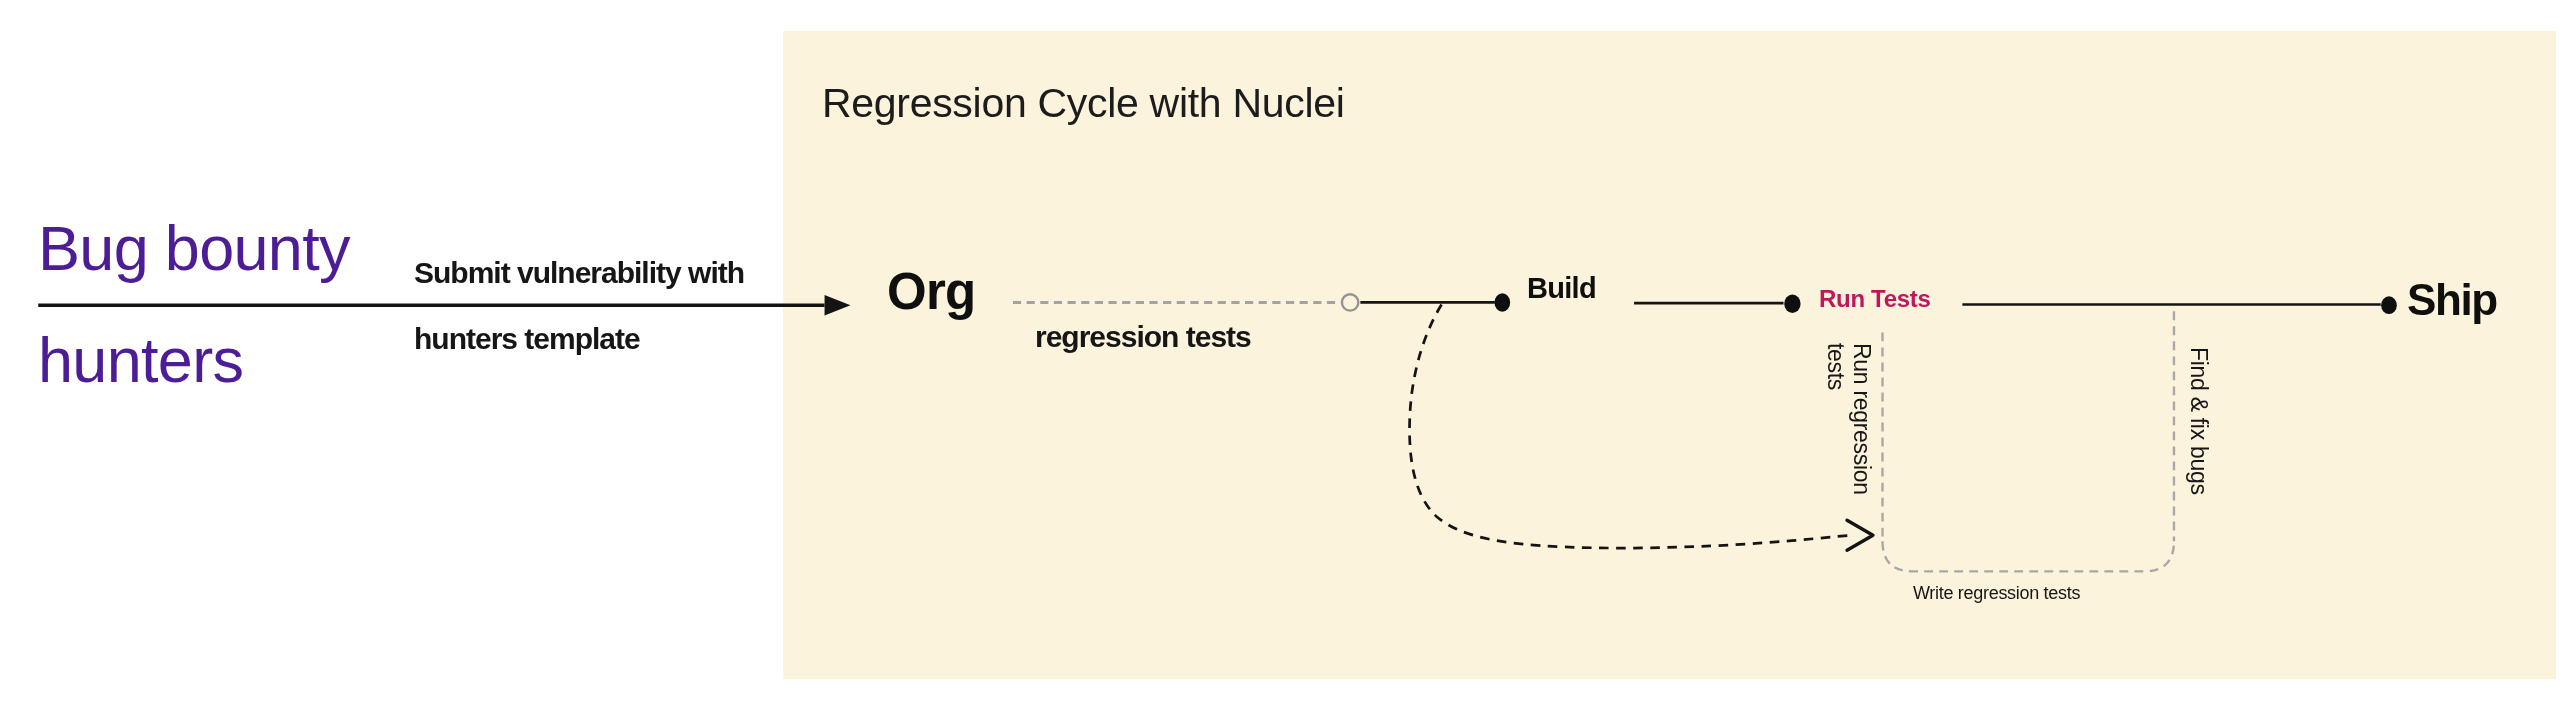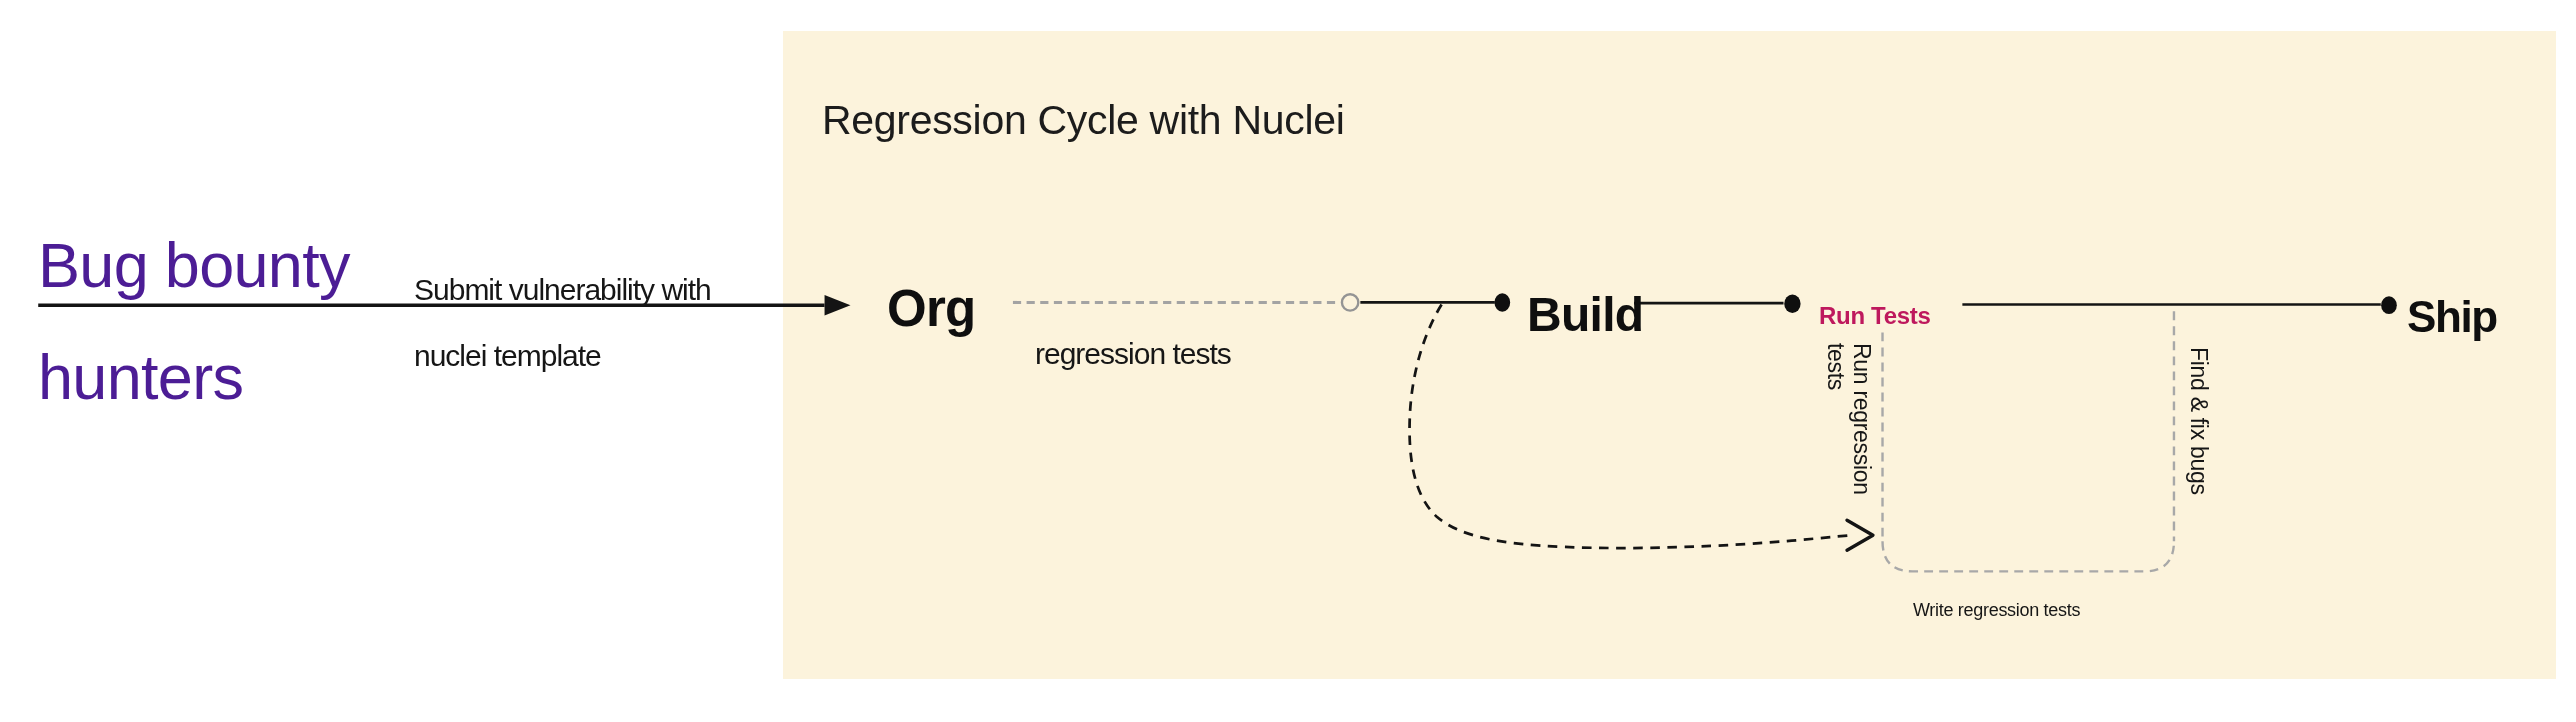--- a/index.html
+++ b/index.html
@@ -10,27 +10,27 @@
     font-family:"Liberation Sans", sans-serif;
     color:#1a1a1a;
     overflow:hidden;
   }
   #panel{
     position:absolute;
     left:783px;top:31px;width:1773px;height:648px;
     background:#FCF3DC;
   }
   #diagram-svg{position:absolute;left:0;top:0;width:2576px;height:723px;}
-  .txt{position:absolute;white-space:nowrap;line-height:1;margin-top:17px;}
+  .txt{position:absolute;white-space:nowrap;line-height:1;}
   .title{font-size:41px;font-weight:400;letter-spacing:-0.3px;color:#1c1c1c;}
   .actor{font-size:63px;font-weight:400;letter-spacing:-0.7px;color:#4c1d95;}
-  .small-label{font-size:30px;font-weight:400;letter-spacing:-1px;color:#161616;}
+  .small-label{font-size:30px;font-weight:700;letter-spacing:-1px;color:#161616;}
   .node-big{font-weight:700;color:#0f0f0f;}
   .org{font-size:51px;letter-spacing:-0.7px;}
-  .build{font-size:48px;letter-spacing:-0.7px;}
+  .build{font-size:29px;letter-spacing:-0.7px;}
   .ship{font-size:44px;letter-spacing:-1.4px;}
   .run-tests{font-size:24px;font-weight:700;letter-spacing:-0.3px;color:#be185d;}
   .caption{font-size:18px;font-weight:400;letter-spacing:-0.3px;color:#161616;}
   .rot{
     position:absolute;
     transform-origin:0 0;
     transform:rotate(90deg);
     font-size:23px;font-weight:400;letter-spacing:-0.3px;
     line-height:26px;color:#161616;white-space:nowrap;
   }
@@ -61,21 +61,21 @@
     <path d="M 2706 762 L 2744 784 L 2706 806" fill="none" stroke="#141414" stroke-width="5" stroke-linecap="round" stroke-linejoin="round"></path>
 
     <line x1="2758" y1="487" x2="2758" y2="793" stroke="#A8A8A8" stroke-width="3.5" stroke-dasharray="13 9"></line>
     <line x1="3185" y1="456" x2="3185" y2="793" stroke="#A8A8A8" stroke-width="3.5" stroke-dasharray="13 9"></line>
     <path d="M 2758 793 Q 2758 837 2802 837 L 3141 837 Q 3185 837 3185 793" fill="none" stroke="#A8A8A8" stroke-width="3.5" stroke-dasharray="13 9"></path>
   </svg>
 
   <div class="txt actor" style="left:38px;top:217px;">Bug bounty</div>
   <div class="txt actor" style="left:38px;top:329px;">hunters</div>
   <div class="txt small-label" style="left:414px;top:258px;">Submit vulnerability with</div>
-  <div class="txt small-label" style="left:414px;top:324px;">nuclei template</div>
+  <div class="txt small-label" style="left:414px;top:324px;">hunters template</div>
 
   <div class="txt title" style="left:822px;top:83px;">Regression Cycle with Nuclei</div>
 
   <div class="txt node-big org" style="left:887px;top:266px;">Org</div>
   <div class="txt small-label" style="left:1035px;top:322px;">regression tests</div>
 
   <div class="txt node-big build" style="left:1527px;top:274px;">Build</div>
   <div class="txt run-tests" style="left:1819px;top:287px;">Run Tests</div>
   <div class="txt node-big ship" style="left:2407px;top:278px;">Ship</div>
 

